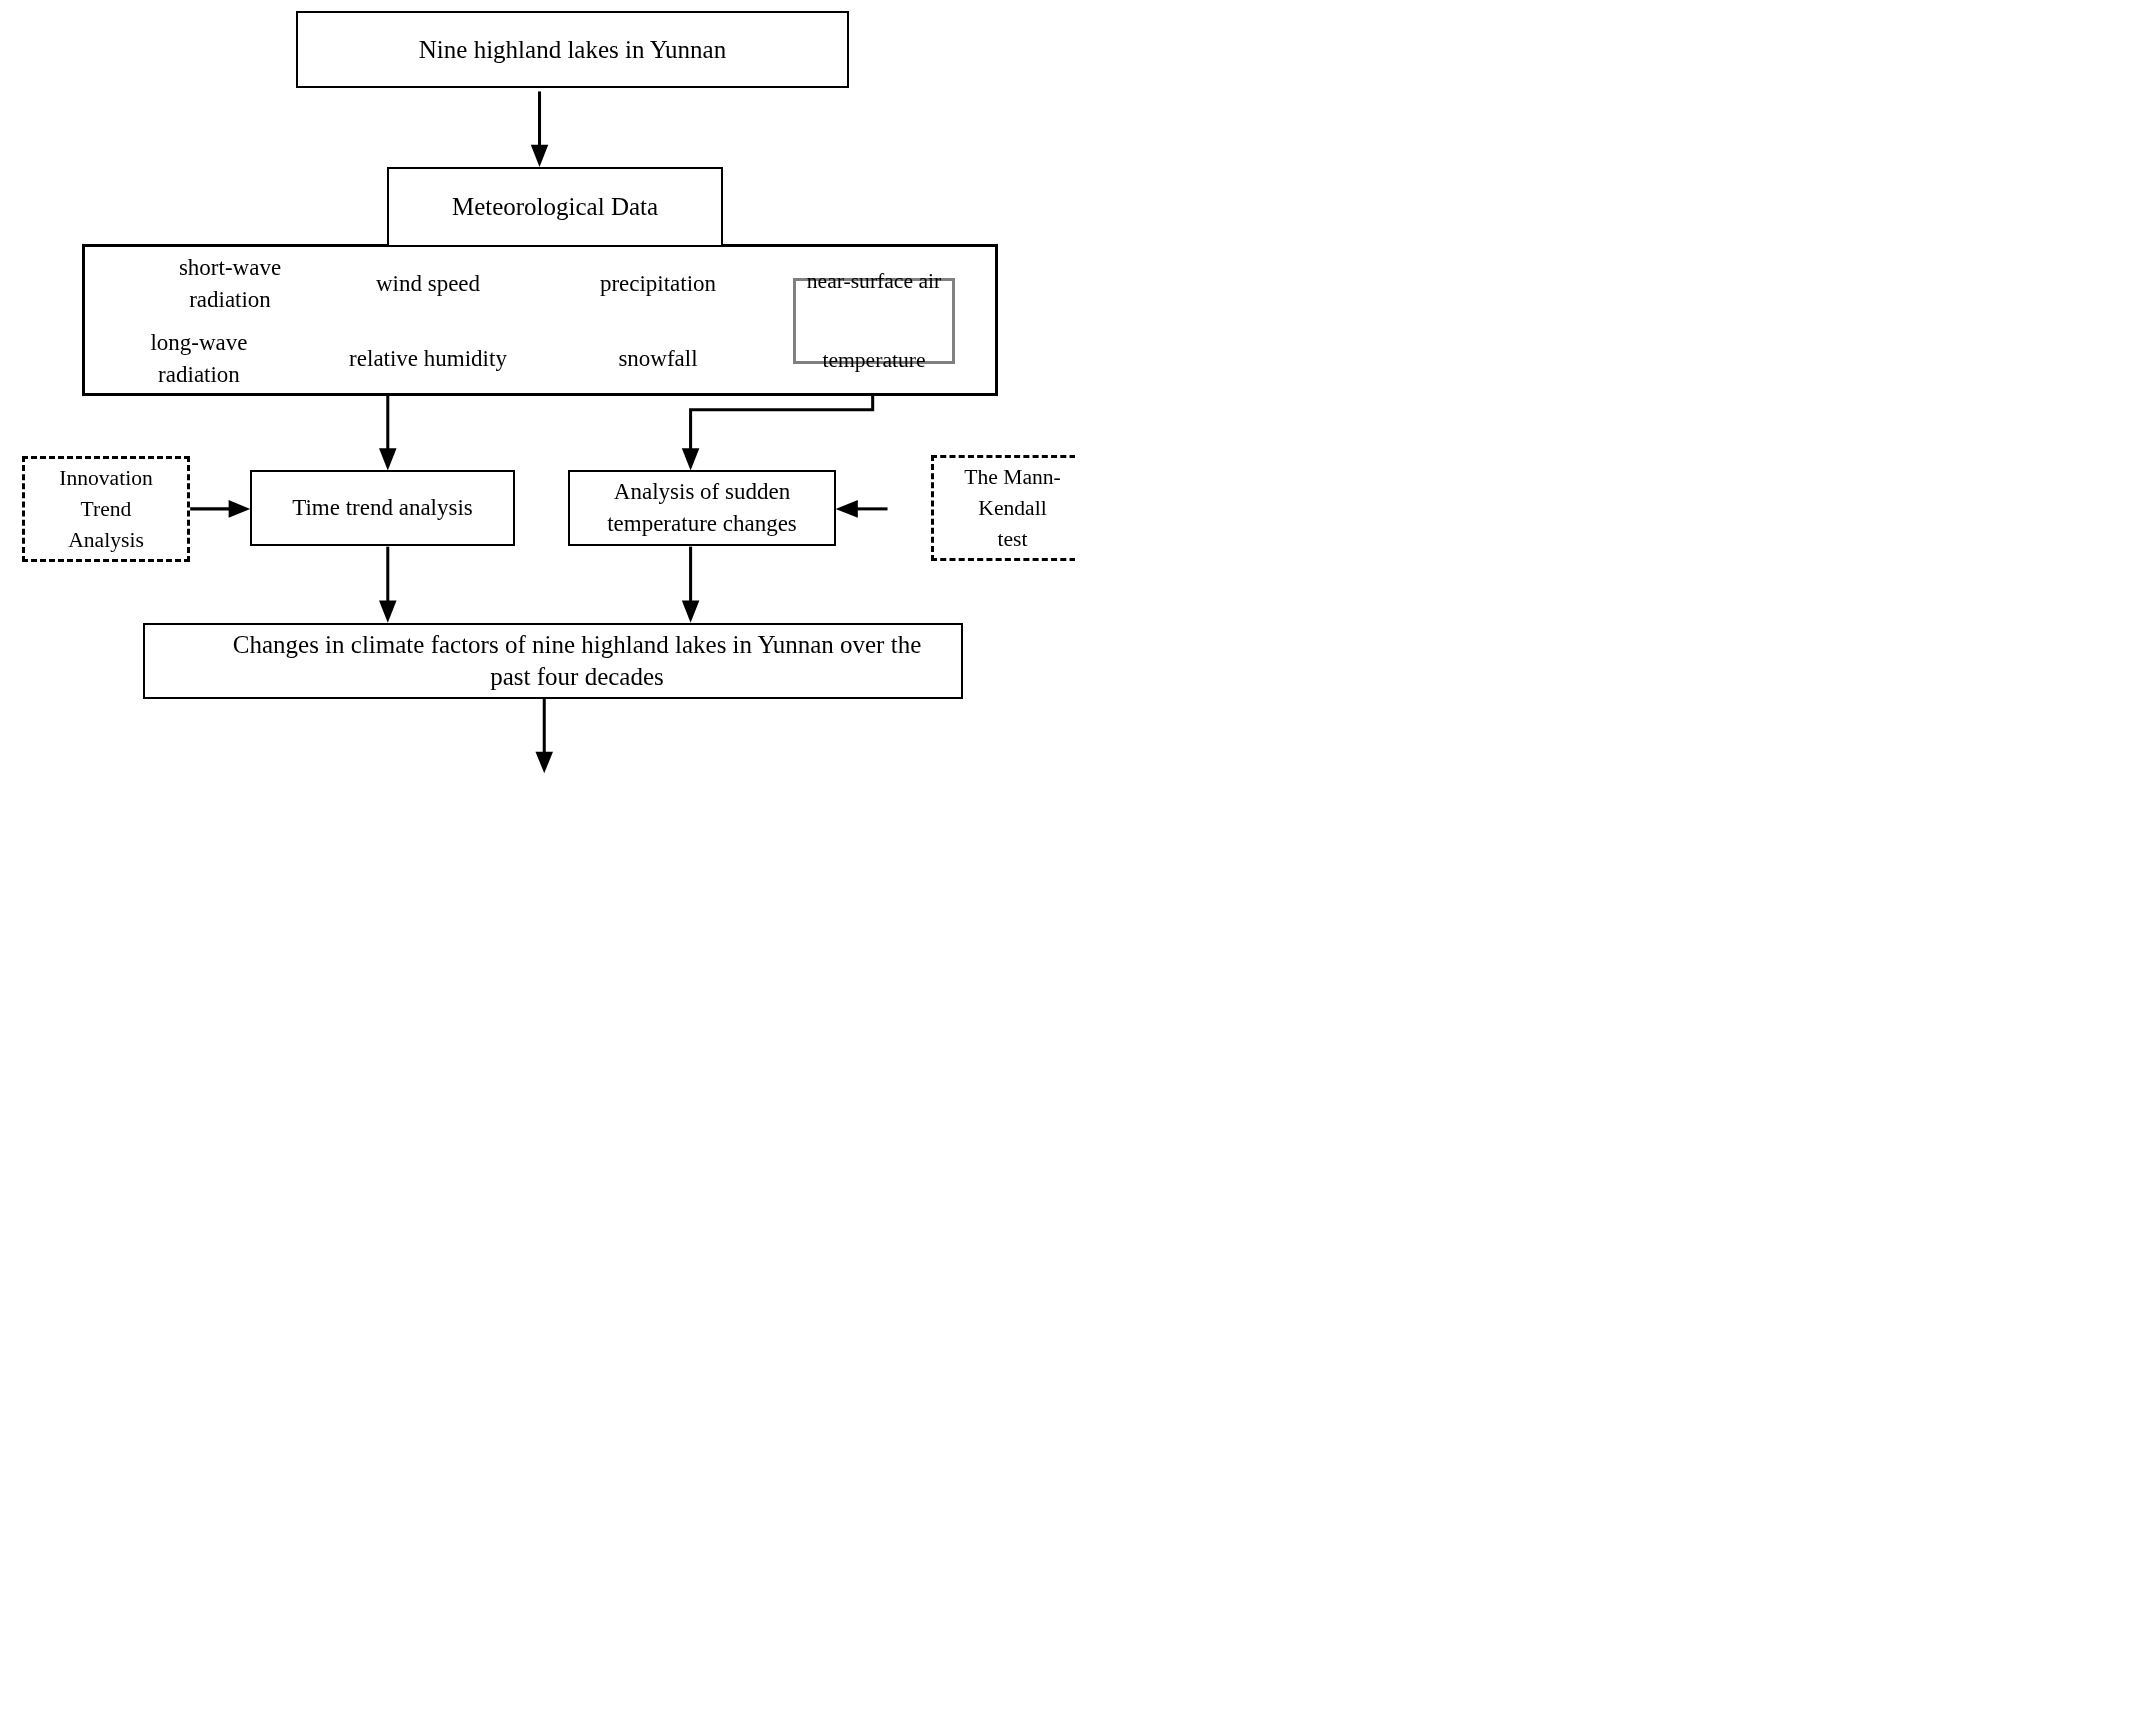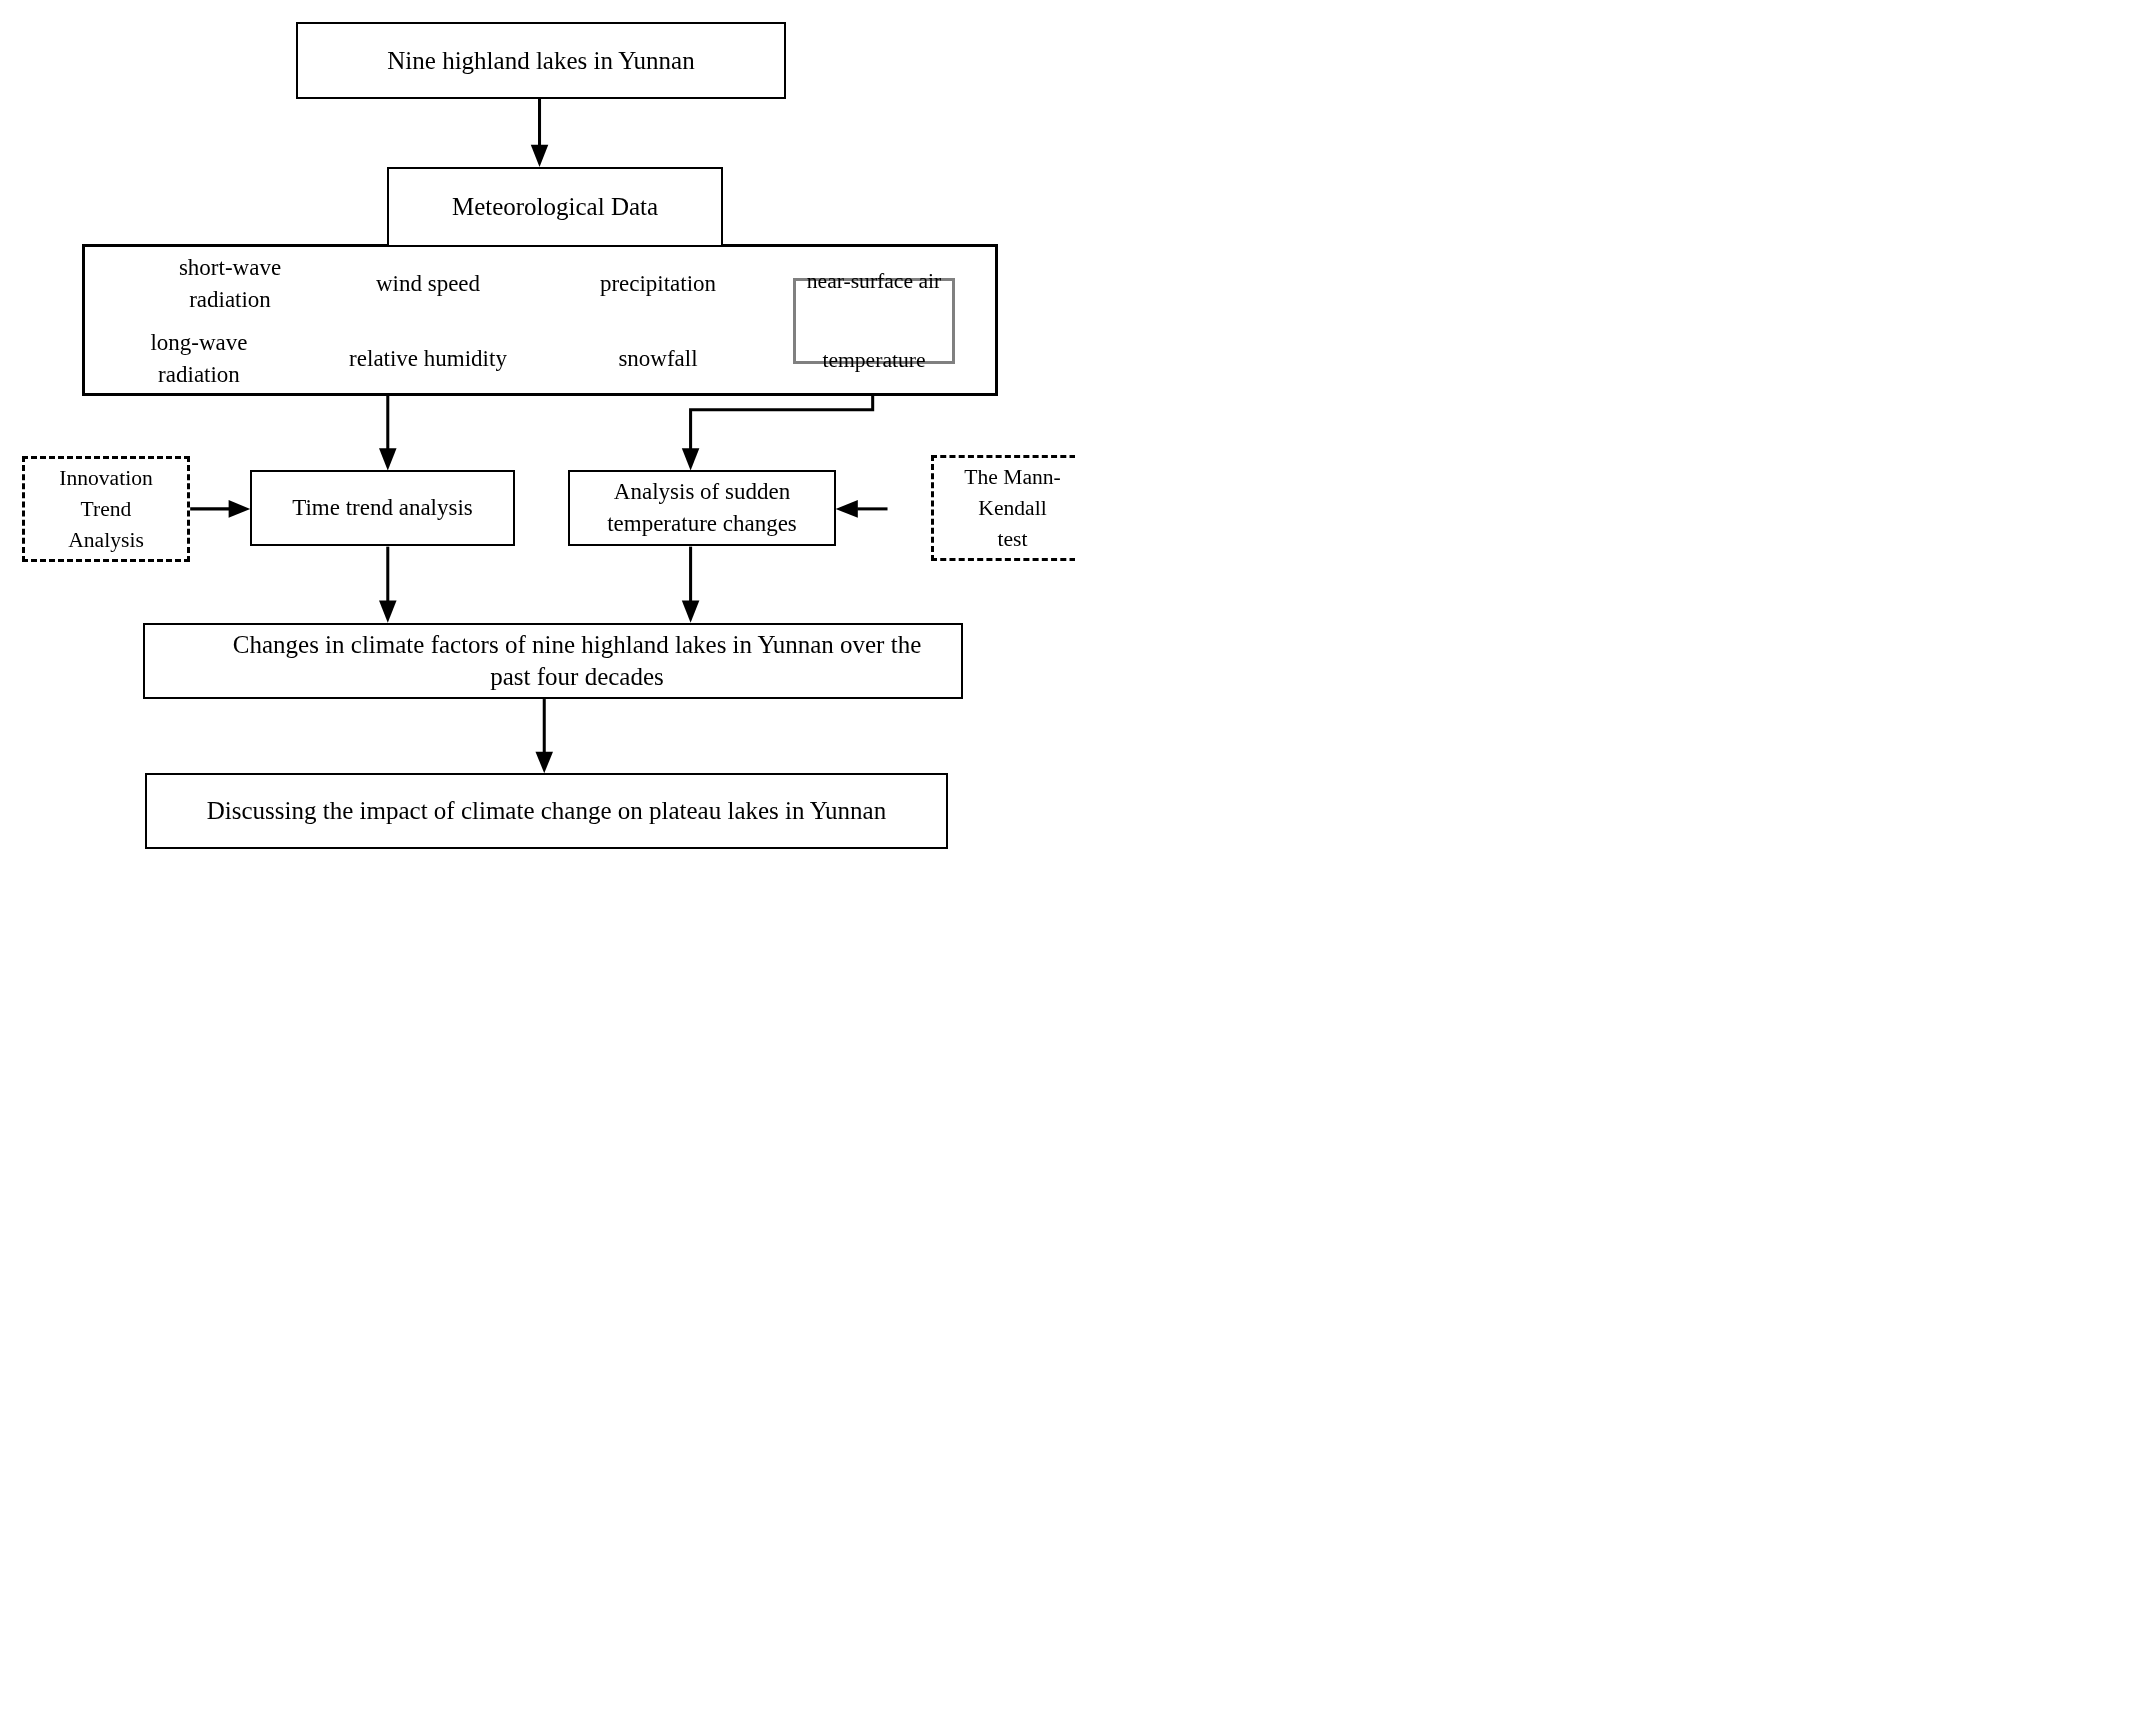--- a/index.html
+++ b/index.html
@@ -78,21 +78,21 @@
       <line x1="1024" y1="810" x2="1024" y2="894" stroke="#000" stroke-width="4.5"></line>
       <polygon points="1011,890 1037,890 1024,923" fill="#000"></polygon>
     </g>
 
     <g>
       <line x1="807" y1="1036" x2="807" y2="1118" stroke="#000" stroke-width="4.5"></line>
       <polygon points="794,1114 820,1114 807,1146" fill="#000"></polygon>
     </g>
   </svg>
 
-  <div class="box solid t37" style="left:296px;top:22px;width:490px;height:77px;">
+  <div class="box solid t37" style="left:296px;top:11px;width:553px;height:77px;">
     <div>Nine highland lakes in Yunnan</div>
   </div>
 
   <div class="box thick" style="left:82px;top:244px;width:916px;height:152px;"></div>
 
   <div class="box solid t37" style="left:387px;top:167px;width:336px;height:80px;">
     <div>Meteorological Data</div>
   </div>
 
   <div class="floatlabel t34" style="left:199px;top:284px;margin-left:31px;">
@@ -140,18 +140,15 @@
     <div>The Mann-</div>
     <div>Kendall</div>
     <div>test</div>
   </div>
 
   <div class="box solid t37" style="left:143px;top:623px;width:820px;height:76px;padding-left:48px;">
     <div class="nowrap">Changes in climate factors of nine highland lakes in Yunnan over the</div>
     <div class="nowrap">past four decades</div>
   </div>
 
-  <div class="box solid t37" style="left:145px;top:773px;width:803px;height:76px;">
-    <div class="nowrap">Discussing the impact of climate change on plateau lakes in Yunnan</div>
-  </div>
 
 </div>
 
 
 </body></html>

